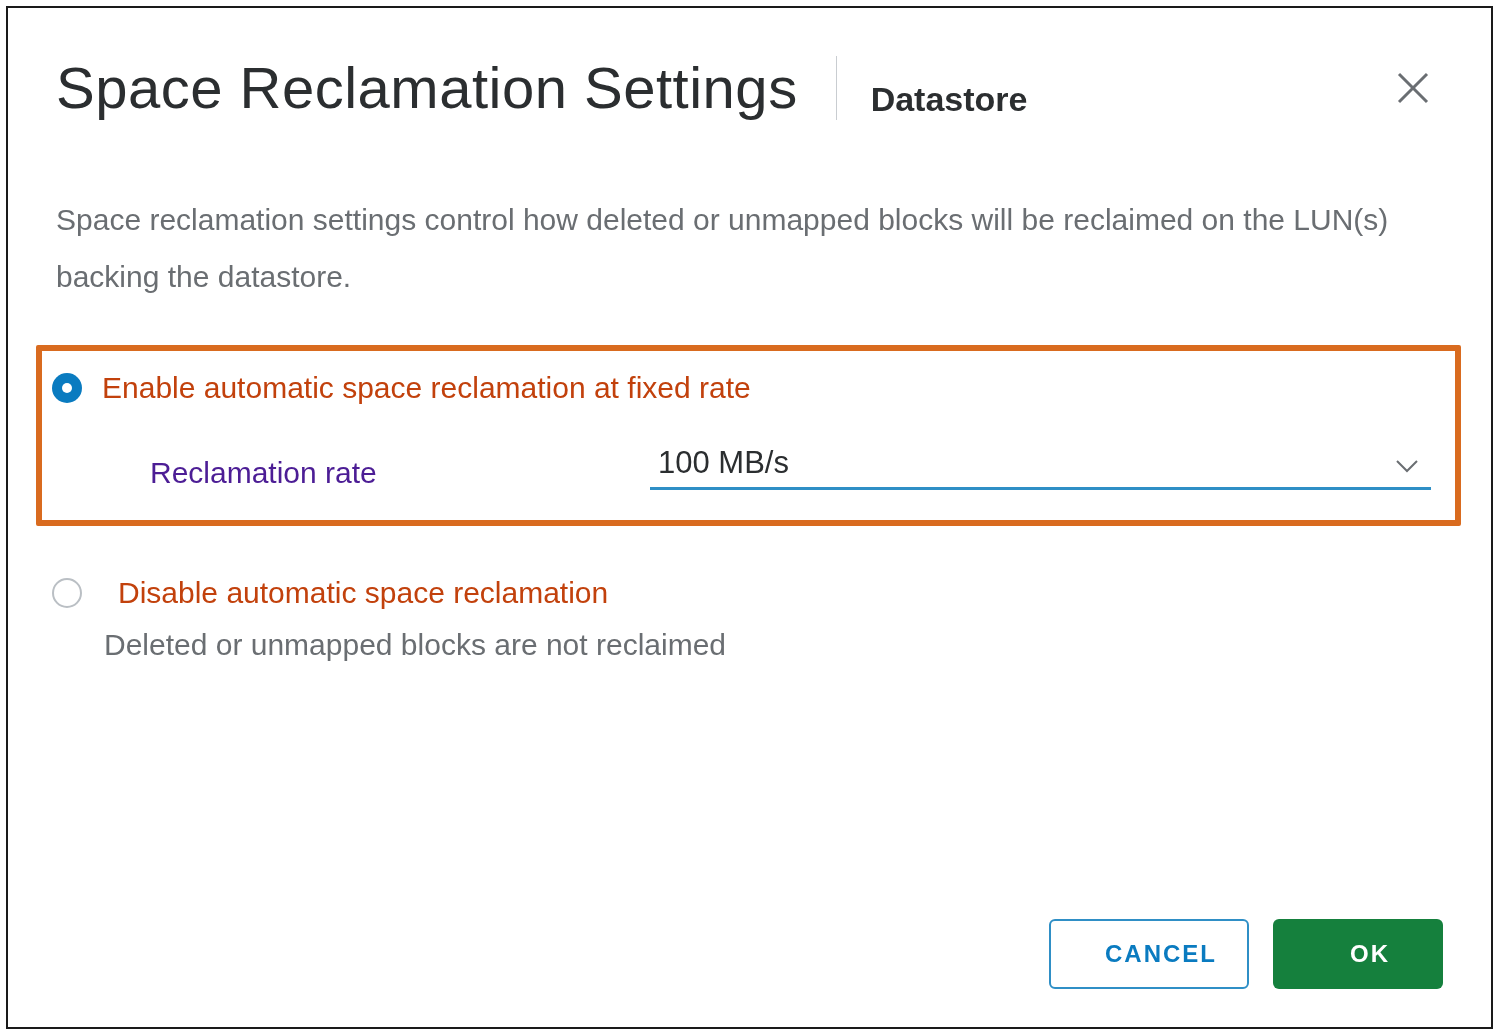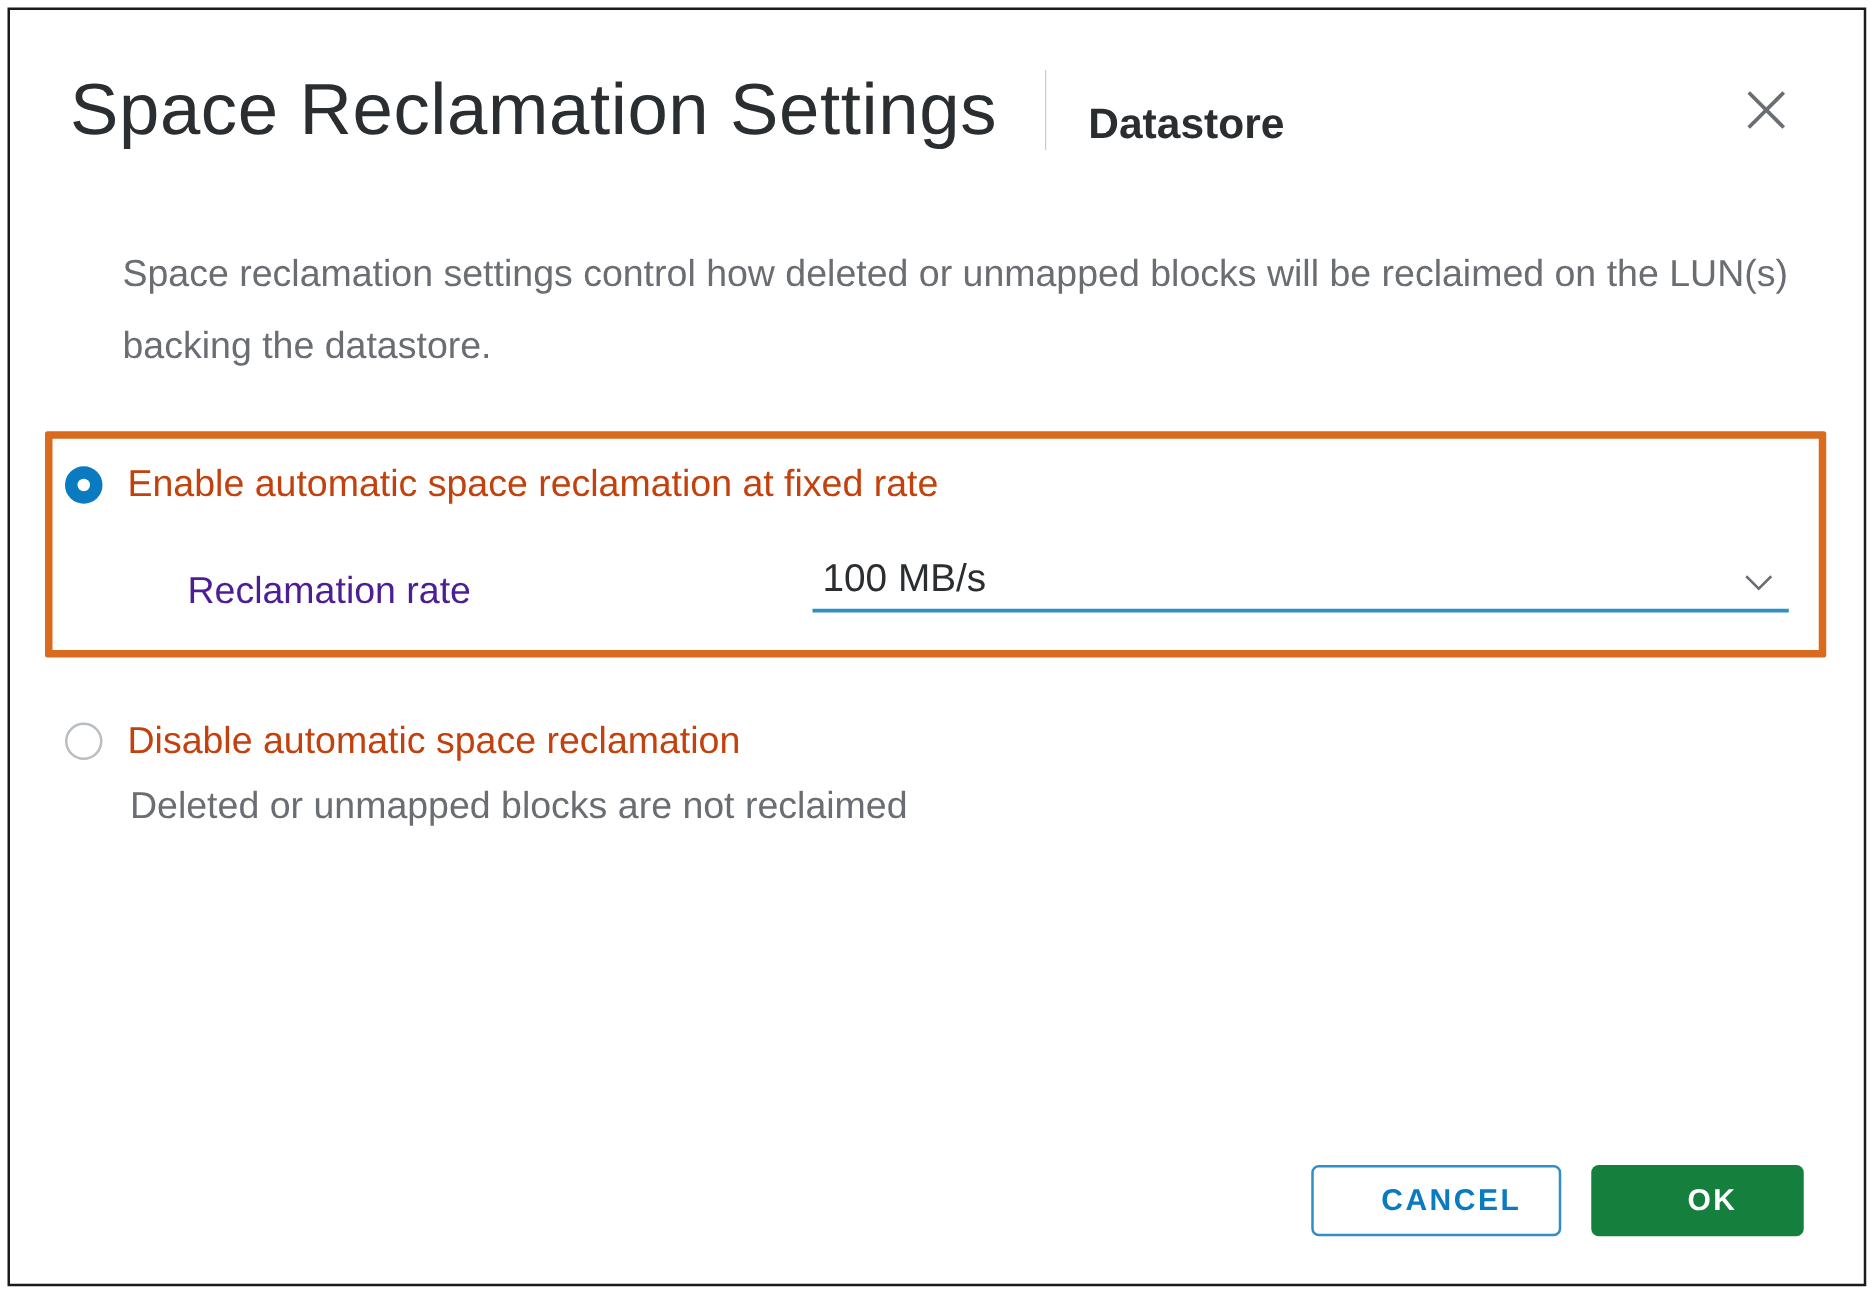--- a/index.html
+++ b/index.html
@@ -49,21 +49,20 @@
     position: absolute;
     top: 62px;
     right: 60px;
     cursor: pointer;
   }
   .desc {
     font-size: 30px;
     line-height: 1.9;
     color: #6a6e72;
     margin-bottom: 40px;
-    margin-left: 42px;
   }
   .highlight-box {
     border: 6px solid #d96b1f;
     border-radius: 2px;
     padding: 20px 24px 30px 10px;
     margin-left: -20px;
     margin-right: -18px;
     margin-bottom: 50px;
   }
   .radio-row {
@@ -125,35 +124,36 @@
     position: absolute;
     right: 12px;
     bottom: 14px;
   }
   .option2 {
     margin-left: -4px;
     margin-bottom: 10px;
   }
   .option2 .radio-row {
     margin-bottom: 18px;
+    gap: 16px;
   }
   .option2-sub {
     font-size: 30px;
     color: #6a6e72;
     margin-left: 52px;
   }
   .footer {
     position: absolute;
     right: 48px;
     bottom: 38px;
     display: flex;
     gap: 24px;
   }
   .btn {
-    height: 57px;
+    height: 70px;
     display: flex;
     align-items: center;
     justify-content: center;
     font-size: 24px;
     font-weight: 600;
     letter-spacing: 2px;
     border-radius: 6px;
     cursor: pointer;
     box-sizing: border-box;
     padding-left: 24px;

